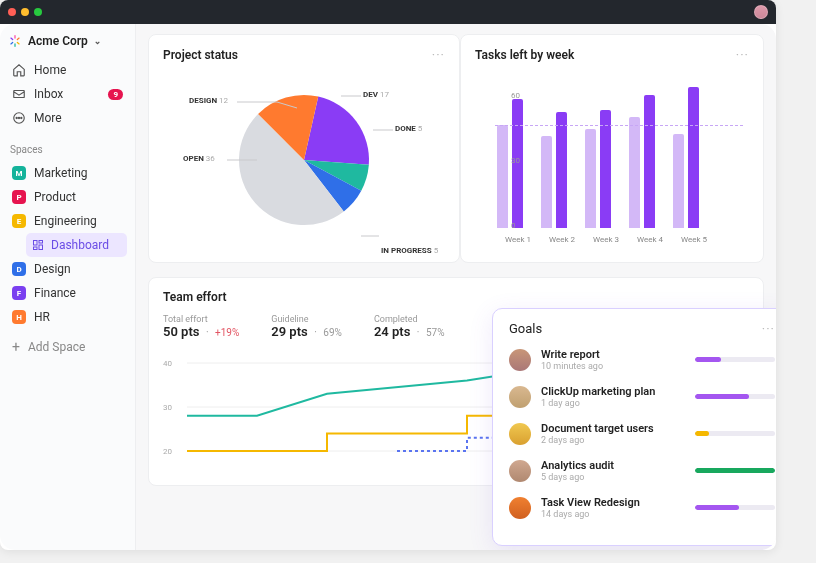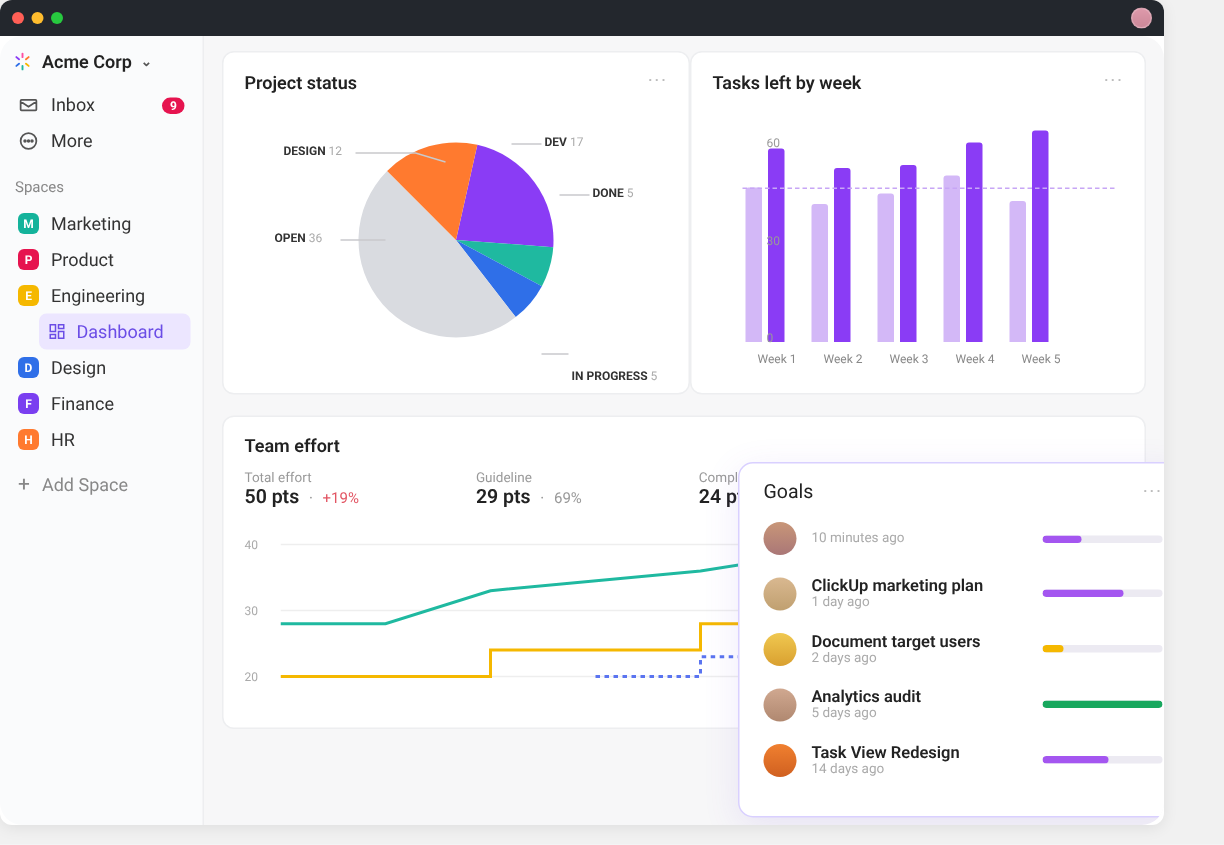--- a/index.html
+++ b/index.html
@@ -38,21 +38,21 @@
 .pie-label { position:absolute; font-size:8px; font-weight:700; color:#333; white-space:nowrap; }
 .pie-label .num { color:#aaa; font-weight:400; margin-left:2px; }
 svg.line { stroke:#c9c9cc; stroke-width:1; }
 .bars-wrap { position:relative; height:178px; padding-top:6px; display:flex; gap:18px; align-items:flex-end; padding-left:22px; padding-bottom:20px; }
 .ytick { position:absolute; left:0; font-size:8px; color:#999;margin-left:36px; }
 .bar-group { display:flex; gap:4px; align-items:flex-end; }
 .bar { width:11px; border-radius:2px 2px 0 0; }
 .xlab { position:absolute; bottom:4px; font-size:8px; color:#888; width:42px; text-align:center;margin-top:12px; }
 .dashline { position:absolute; left:20px; right:6px; border-top:1px dashed #c7a6f5; }
 .team-card { margin-top:14px; }
-.team-stats { display:flex; gap:78px; margin-top:10px; }
+.team-stats { display:flex; gap:32px; margin-top:10px; }
 .stat-label { font-size:9px; color:#999; }
 .stat-val { font-size:13px; font-weight:600; color:#222; }
 .stat-val .sub { font-size:10px; font-weight:400; color:#999; margin-left:4px; }
 .stat-val .delta { color:#e25563; }
 .step-wrap { margin-top:14px; position:relative; height:120px; padding-left:24px; }
 .step-y { position:absolute; left:0; font-size:8px; color:#aaa; }
 .goals { position:absolute; right:-16px; top:284px; width:300px; background:#fff; border-radius:10px; border:1px solid #d9d0ff; box-shadow:0 6px 24px rgba(120,80,220,0.12); padding:12px 16px; }
 .goals-head { display:flex; justify-content:space-between; align-items:center; margin-bottom:12px; }
 .goal-row { display:flex; align-items:center; gap:10px; margin-bottom:14px; }
 .gav { width:22px; height:22px; border-radius:50%; background:#d8c8b0; flex-shrink:0; }
@@ -88,20 +88,28 @@
               <path stroke="#ff7a2f" d="M19 7l-3 2.5"></path>
             </g>
           </svg>
         <span>Acme Corp</span>
         <span class="chev">⌄</span>
       </div>
 
       <div class="nav-item">
         <span class="nav-icon">
             <svg width="14" height="14" viewBox="0 0 24 24" fill="none" stroke="#555" stroke-width="2">
+              <path d="M3 11l9-8 9 8v10a1 1 0 0 1-1 1h-5v-7h-6v7H4a1 1 0 0 1-1-1z"></path>
+            </svg>
+          </span>
+        <span>Home</span>
+      </div>
+      <div class="nav-item">
+        <span class="nav-icon">
+            <svg width="14" height="14" viewBox="0 0 24 24" fill="none" stroke="#555" stroke-width="2">
               <path d="M3 8l9 6 9-6M4 6h16a1 1 0 0 1 1 1v10a1 1 0 0 1-1 1H4a1 1 0 0 1-1-1V7a1 1 0 0 1 1-1z"></path>
             </svg>
           </span>
         <span>Inbox</span>
         <span class="badge">9</span>
       </div>
       <div class="nav-item">
         <span class="nav-icon">
             <svg width="14" height="14" viewBox="0 0 24 24" fill="none" stroke="#555" stroke-width="2">
               <circle cx="12" cy="12" r="9"></circle>
@@ -259,20 +267,21 @@
 
       <div class="goals">
         <div class="goals-head">
           <div style="font-size:13px;font-weight:400;color:#222">Goals</div>
           <div class="more">···</div>
         </div>
         <div id="goals-mount">
             <div class="goal-row">
               <div class="gav b1"></div>
     <div class="goal-txt">
+      <div class="goal-name">Write report</div>
       <div class="goal-time">10 minutes ago</div>
     </div>
     <div class="goal-bar">
                 <div class="goal-fill" style="width:32%;background:#a456f0"></div>
               </div>
             </div>
             <div class="goal-row">
               <div class="gav b2"></div>
     <div class="goal-txt">
       <div class="goal-name">ClickUp marketing plan</div>

